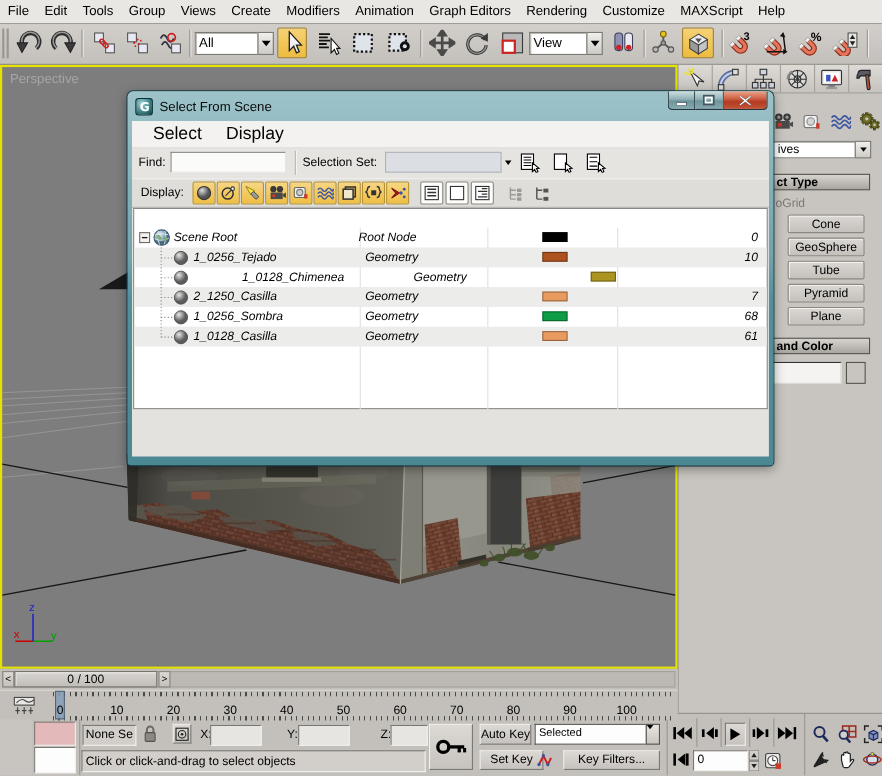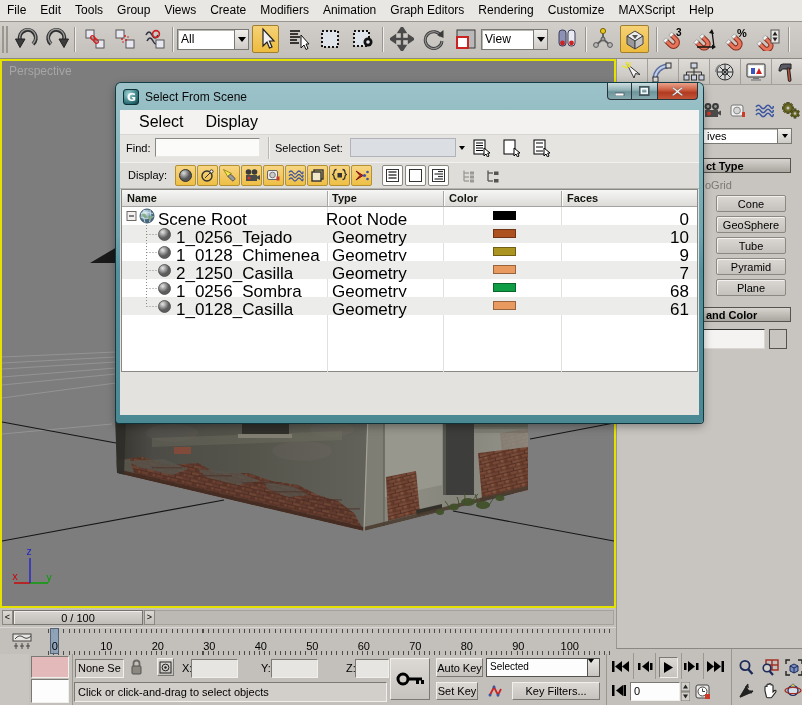--- a/index.html
+++ b/index.html
@@ -77,21 +77,21 @@
   .dicon { position:absolute; top:2px; width:21px; height:21px; background:linear-gradient(#f7d583,#eebf45); border:1px solid #b5912f; border-radius:2px; display:flex; align-items:center; justify-content:center; }
   .dicon.white { background:#fdfdfc; border:1px solid #8a8880; }
   .dicon.ghost { background:transparent; border:none; }
   #dlg-table { position:absolute; left:1px; top:79px; width:577px; height:183px; border:1px solid #8a8884; background:#fff; }
   #dlg-tablehead { position:absolute; left:0; top:0; width:100%; height:17px; background:linear-gradient(#f6f6f5,#dcdbd8); border-bottom:1px solid #a5a39f; }
   .th { position:absolute; top:2px; font-weight:bold; font-size:11px; color:#14140f; }
   .th-sep { position:absolute; top:1px; width:1px; height:15px; background:#a9a7a3; box-shadow:1px 0 0 #fcfcfb; }
   .col-sep { position:absolute; top:17px; width:1px; height:166px; background:#e2e0dd; }
   .trow { position:absolute; left:0; width:100%; height:18px; }
   .trow.alt { background:#ececeb; }
-  .cell { position:absolute; font-size:17px; top:3px; white-space:nowrap; }
+  .cell { position:absolute; font-size:11px; top:3px; white-space:nowrap;font-style:italic; }
   .swatch { position:absolute; left:371px; top:4px; width:23px; height:9px; border:1px solid rgba(0,0,0,.35); }
   #dlg-okrow { position:absolute; left:0; top:262px; width:100%; height:43px; background:#dddbd7; border-top:1px solid #a5a39f; }
   .dlg-pushbtn { position:absolute; top:12px; width:73px; height:21px; background:linear-gradient(#eceae7,#d4d2cd); border:1px solid #6b6964; font-size:11px; display:flex; align-items:center; justify-content:center; }
   .dlg-pushbtn.default { border:2px solid #0a0a0a; }
 
   svg { display:block; }
   .icon-svg { width:24px; height:24px; }
 </style>
 </head>
 <body>
@@ -678,21 +678,21 @@
       <svg width="28" height="16" viewBox="0 0 28 16">
           <circle cx="7" cy="8" r="5" fill="none" stroke="#000" stroke-width="3"></circle>
           <rect x="11" y="6.5" width="15" height="3" fill="#000"></rect>
           <rect x="20" y="9" width="3" height="4" fill="#000"></rect>
           <rect x="25" y="9" width="3" height="4" fill="#000"></rect>
         </svg>
     </div>
     <div class="abs sunken" style="left:45px; top:33px; width:313px; height:20px; line-height:18px; padding-left:3px; background:#d2cfca">Click or click-and-drag to select objects</div>
 
     <div class="abs raised btn-txt" style="left:407px; top:9px; width:47px; height:19px">Auto Key</div>
-    <div class="abs raised btn-txt" style="left:407px; top:33px; width:42px; height:18px">Set Key</div>
+    <div class="abs raised btn-txt" style="left:407px; top:33px; width:58px; height:18px">Set Key</div>
     <div class="abs" style="left:457px; top:9px; width:114px; height:19px; display:flex">
       <div class="cfield" style="background:#fdfdfd; border:1px solid #55534e; border-right:none; flex:1; font-size:10px; padding:2px 3px">Selected</div>
       <div class="cbtn" style="width:13px; border:1px solid #55534e; background:linear-gradient(#e8e6e2,#c9c6c1)">
           <div class="arrow-dn" style="border-left-width:3.5px;border-right-width:3.5px;border-top-width:4.5px"></div>
         </div>
     </div>
     <div class="abs" style="left:459px; top:33px; width:15px; height:18px">
       <svg width="15" height="18" viewBox="0 0 15 18">
           <path d="M2 13 L6 5 L10 13 L13 7" stroke="#cc2222" stroke-width="1.8" fill="none"></path>
           <circle cx="2" cy="13" r="1.5" fill="#3c55a0"></circle>
@@ -1024,49 +1024,40 @@
                 <line x1="3" y1="5" x2="8" y2="5"></line>
                 <line x1="3" y1="13" x2="8" y2="13"></line>
               </g>
               <rect x="9" y="3.5" width="4.5" height="3.5" fill="#55544e"></rect>
               <rect x="9" y="11" width="4.5" height="3.5" fill="#55544e"></rect>
             </svg>
           </div>
       </div>
 
       <div id="dlg-table">
-        <div id="dlg-tablehead">
-          <span class="th" style="left:5px">Name</span>
-          <span class="th" style="left:210px">Type</span>
-          <span class="th" style="left:327px">Color</span>
-          <span class="th" style="left:445px">Faces</span>
-          <div class="th-sep" style="left:205px"></div>
-          <div class="th-sep" style="left:321px"></div>
-          <div class="th-sep" style="left:439px"></div>
-        </div>
         <div class="col-sep" style="left:205px"></div>
         <div class="col-sep" style="left:321px"></div>
         <div class="col-sep" style="left:439px"></div>
         <div id="dlg-rows">
 
             <div class="trow" style="top: 17px;">
               <span class="cell cell-name" style="left: 36px;">Scene Root</span>
               <span class="cell" style="left:204px">Root Node</span>
               <span class="swatch" style="background-color: rgb(0, 0, 0);"></span>
               <span class="cell" style="right:8px; text-align:right">0</span>
             </div>
 
             <div class="trow alt" style="top: 35px;">
               <span class="cell cell-name" style="left: 54px;">1_0256_Tejado</span>
               <span class="cell" style="left:210px">Geometry</span>
               <span class="swatch" style="background-color: rgb(173, 82, 31);"></span>
               <span class="cell" style="right:8px; text-align:right">10</span>
             </div>
 
-            <div class="trow" style="top: 53px;">
+            <div class="trow" style="top: 53px; margin-left: 44px;">
               <span class="cell cell-name" style="left: 54px;">1_0128_Chimenea</span>
               <span class="cell" style="left:210px">Geometry</span>
               <span class="swatch" style="background-color: rgb(172, 148, 33);"></span>
               <span class="cell" style="right:8px; text-align:right">9</span>
             </div>
 
             <div class="trow alt" style="top: 71px;">
               <span class="cell cell-name" style="left: 54px;">2_1250_Casilla</span>
               <span class="cell" style="left:210px">Geometry</span>
               <span class="swatch" style="background-color: rgb(232, 154, 95);"></span>

